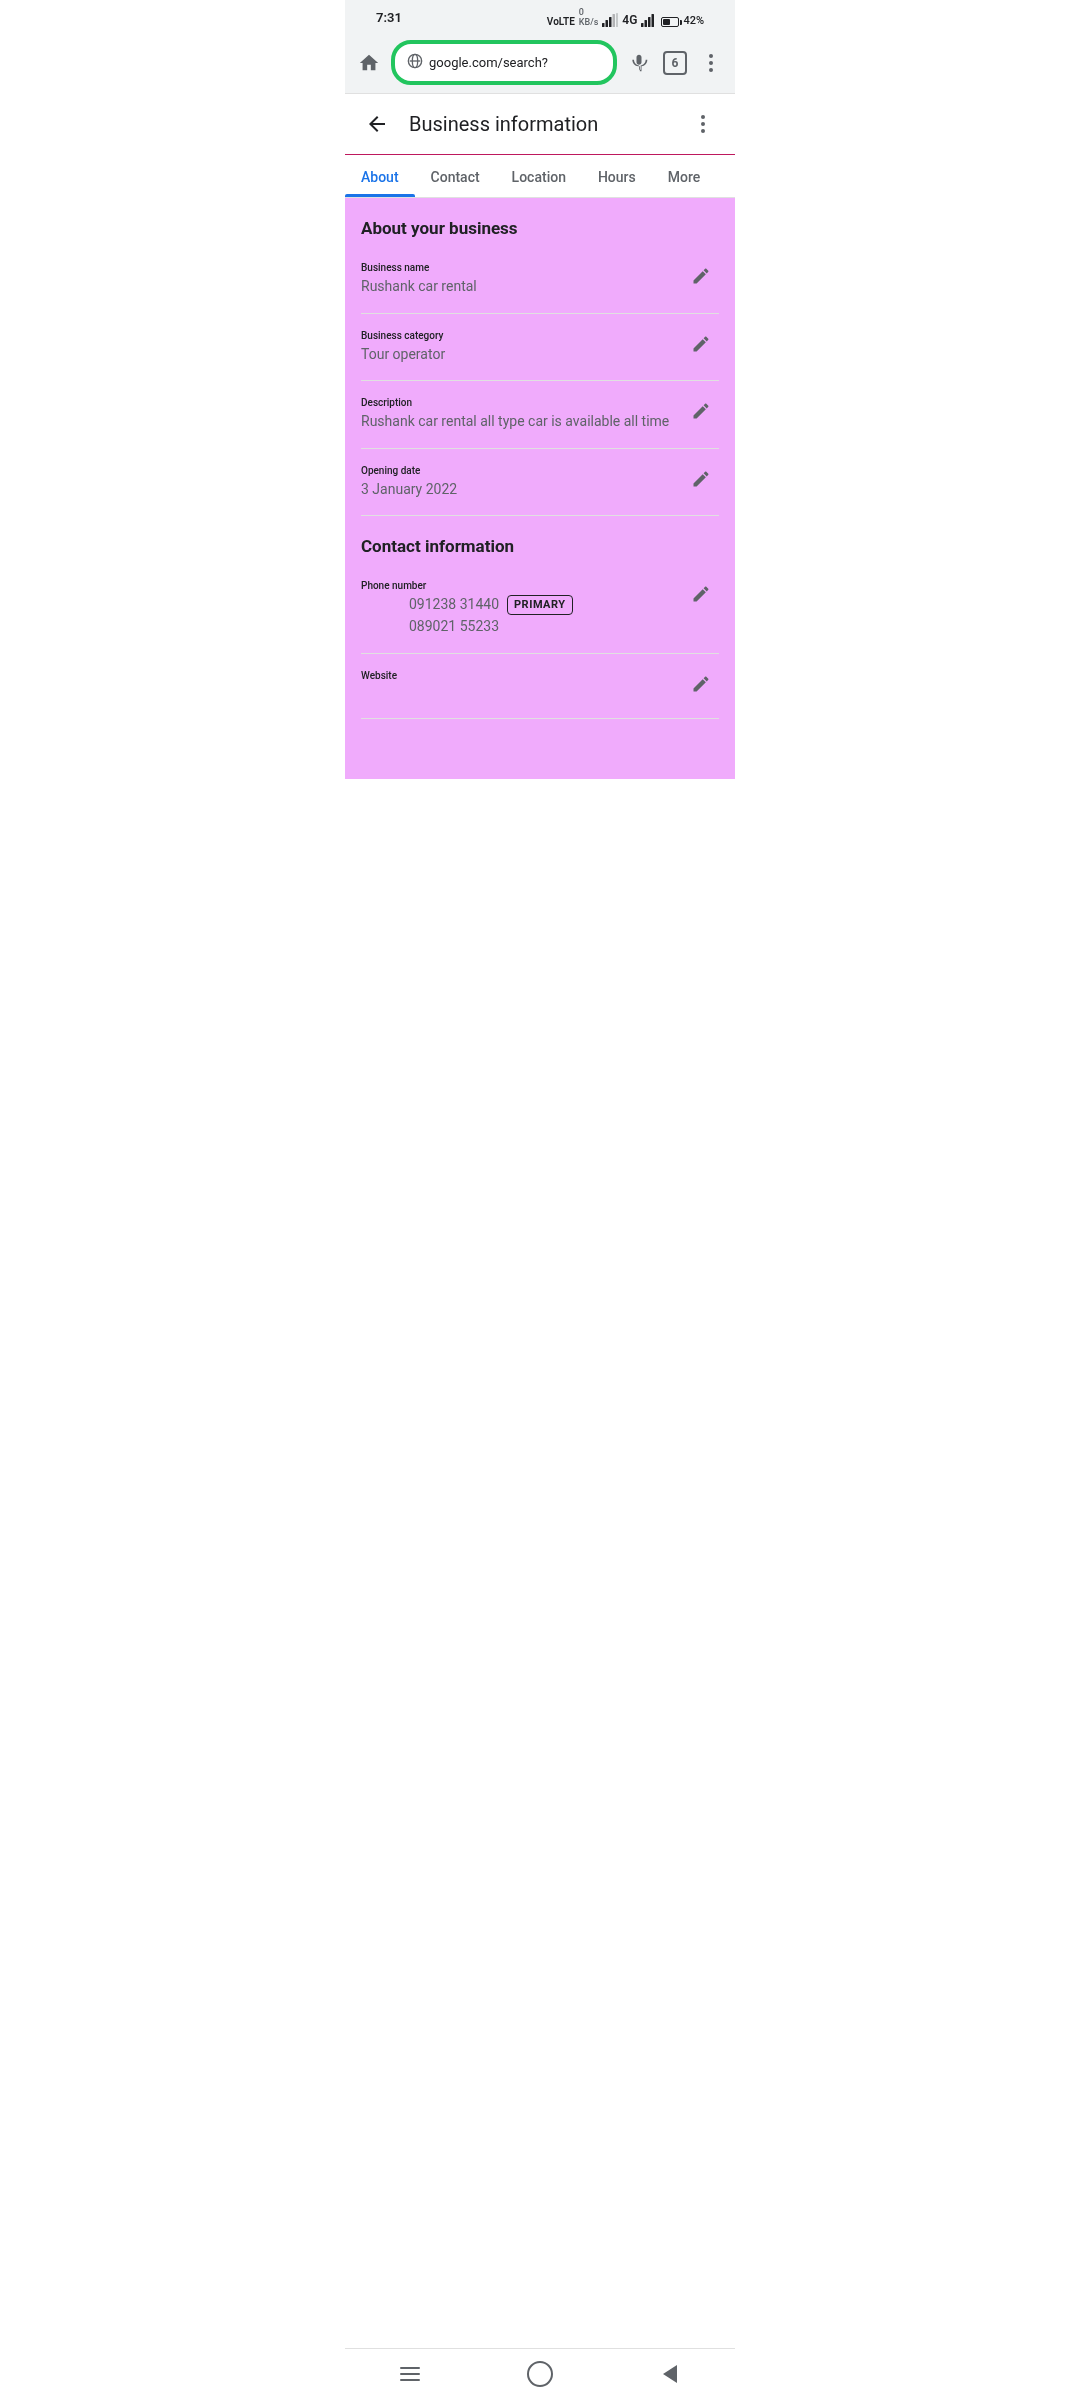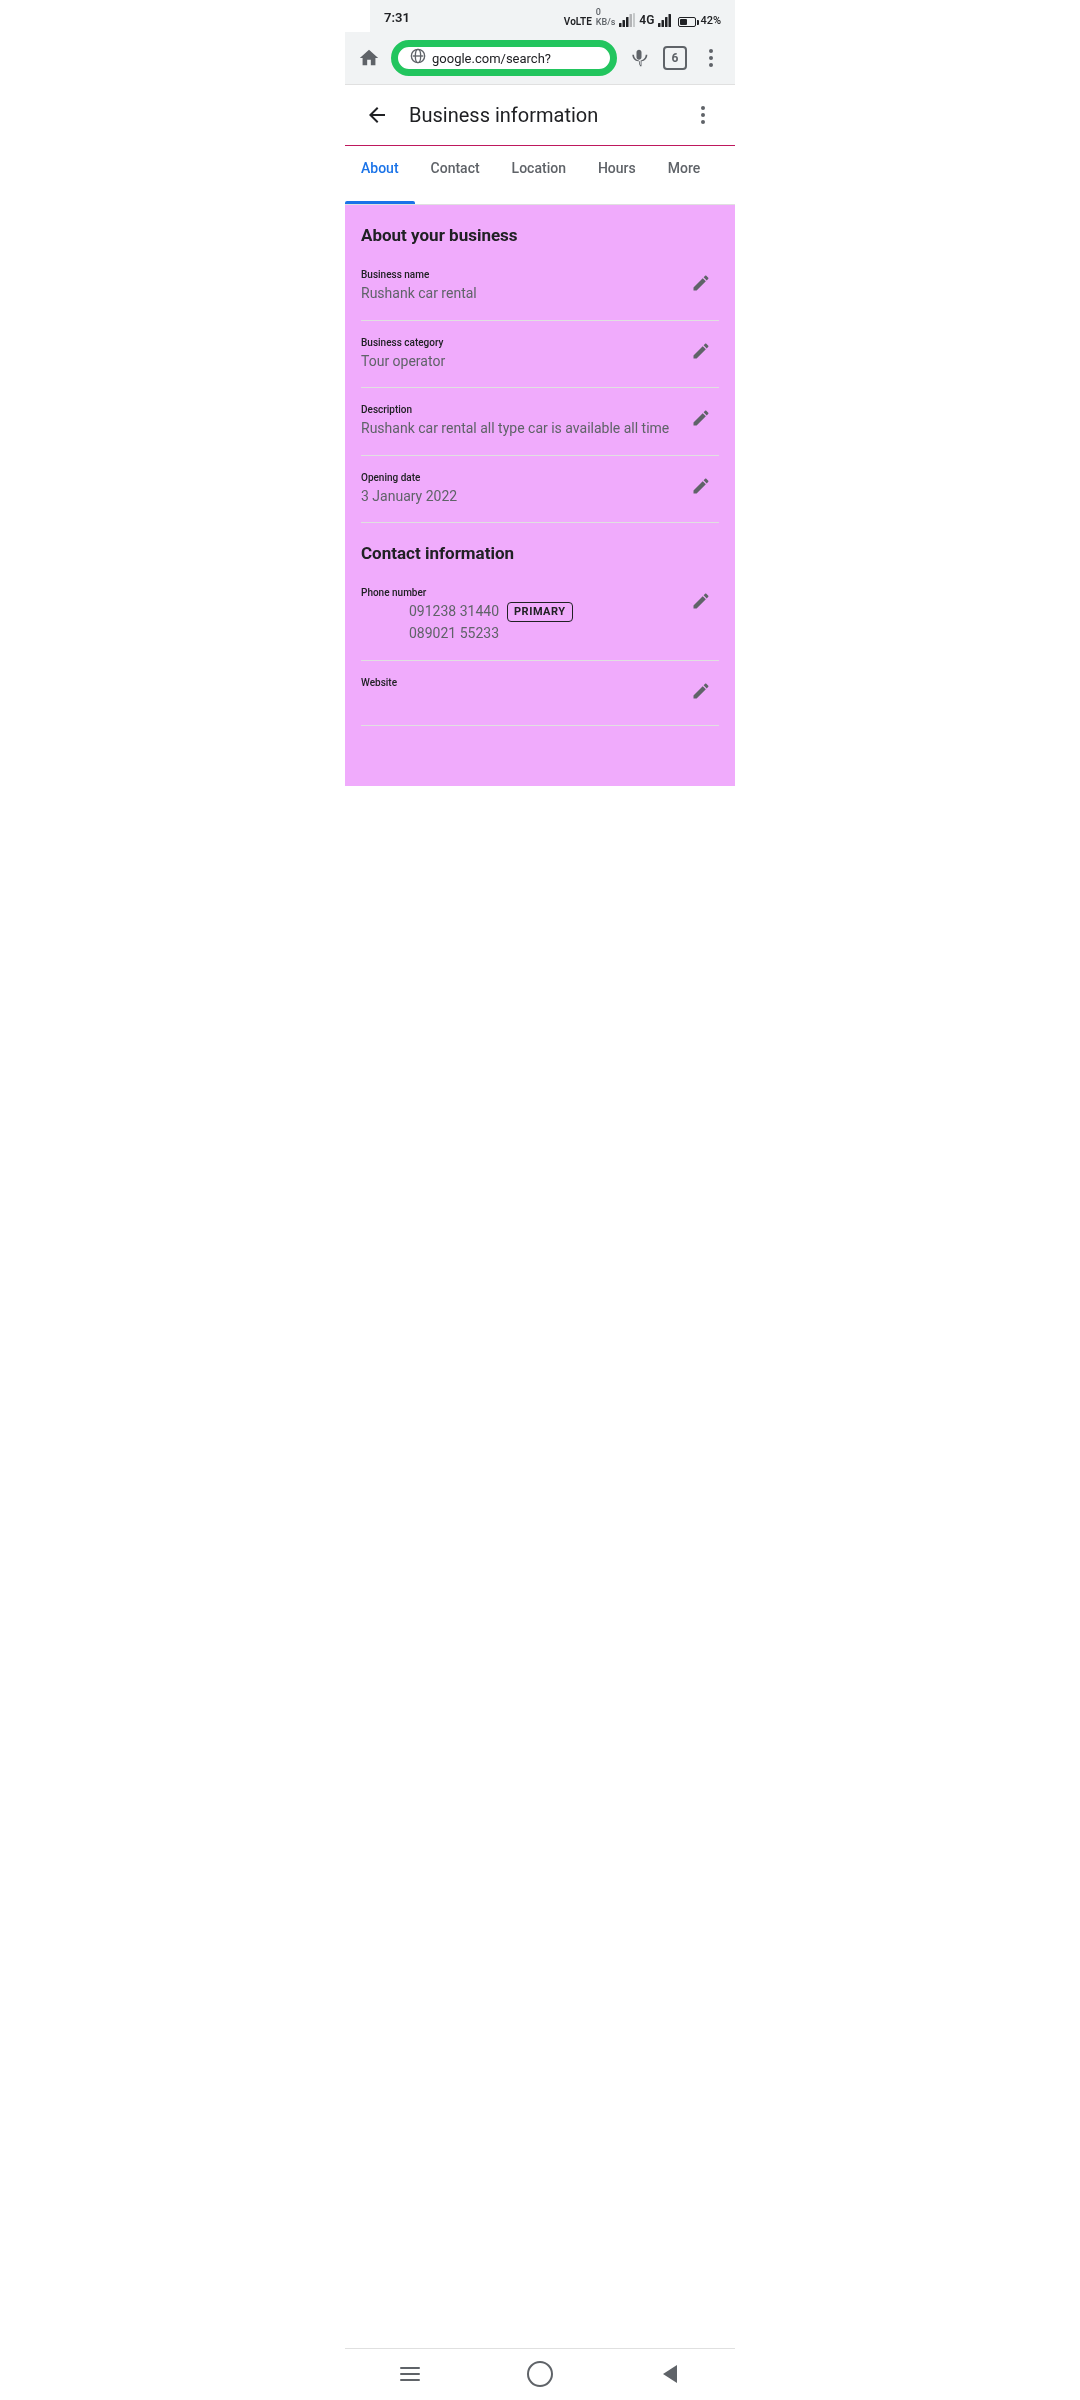--- a/index.html
+++ b/index.html
@@ -13,23 +13,22 @@
       color: #202124;
       overflow-x: hidden;
     }
 
     
     .status-bar {
       background: #f1f3f4;
       display: flex;
       justify-content: space-between;
       align-items: center;
-      padding: 6px 14px 4px;
+      padding: 6px 31px 4px;
       height: 32px;
-      margin-left: 25px;
     }
     .status-left {
       font-size: 13px;
       font-weight: 600;
       color: #202124;
     }
     .status-right {
       display: flex;
       align-items: flex-end;
       gap: 4px;
@@ -84,22 +83,22 @@
     }
     .home-icon-btn svg { width: 22px; height: 22px; fill: #5f6368; }
     .url-bar {
       flex: 1;
       background: #fff;
       border-radius: 20px;
       padding: 6px 12px;
       display: flex;
       align-items: center;
       gap: 6px;
-      border: 7px solid #22c55e;
-      height: 36px;
+      border: 4px solid #22c55e;
+      height: 45px;
     }
     .url-bar-icon svg { width: 16px; height: 16px; fill: #5f6368; }
     .url-text {
       font-size: 13px;
       color: #202124;
     }
     .mic-btn, .tabs-btn, .more-btn {
       width: 28px;
       height: 28px;
       display: flex;
@@ -168,21 +167,21 @@
     
     .tabs-bar {
       display: flex;
       background: #fff;
       border-bottom: 1px solid #e0e0e0;
       overflow-x: auto;
       scrollbar-width: none;
     }
     .tabs-bar::-webkit-scrollbar { display: none; }
     .tab-item {
-      padding: 14px 16px 28px;
+      padding: 14px 16px 12px;
       font-size: 14px;
       font-weight: 500;
       color: #5f6368;
       white-space: nowrap;
       cursor: pointer;
       position: relative;
       flex-shrink: 0;
     }
     .tab-item.active {
       color: #1a73e8;

